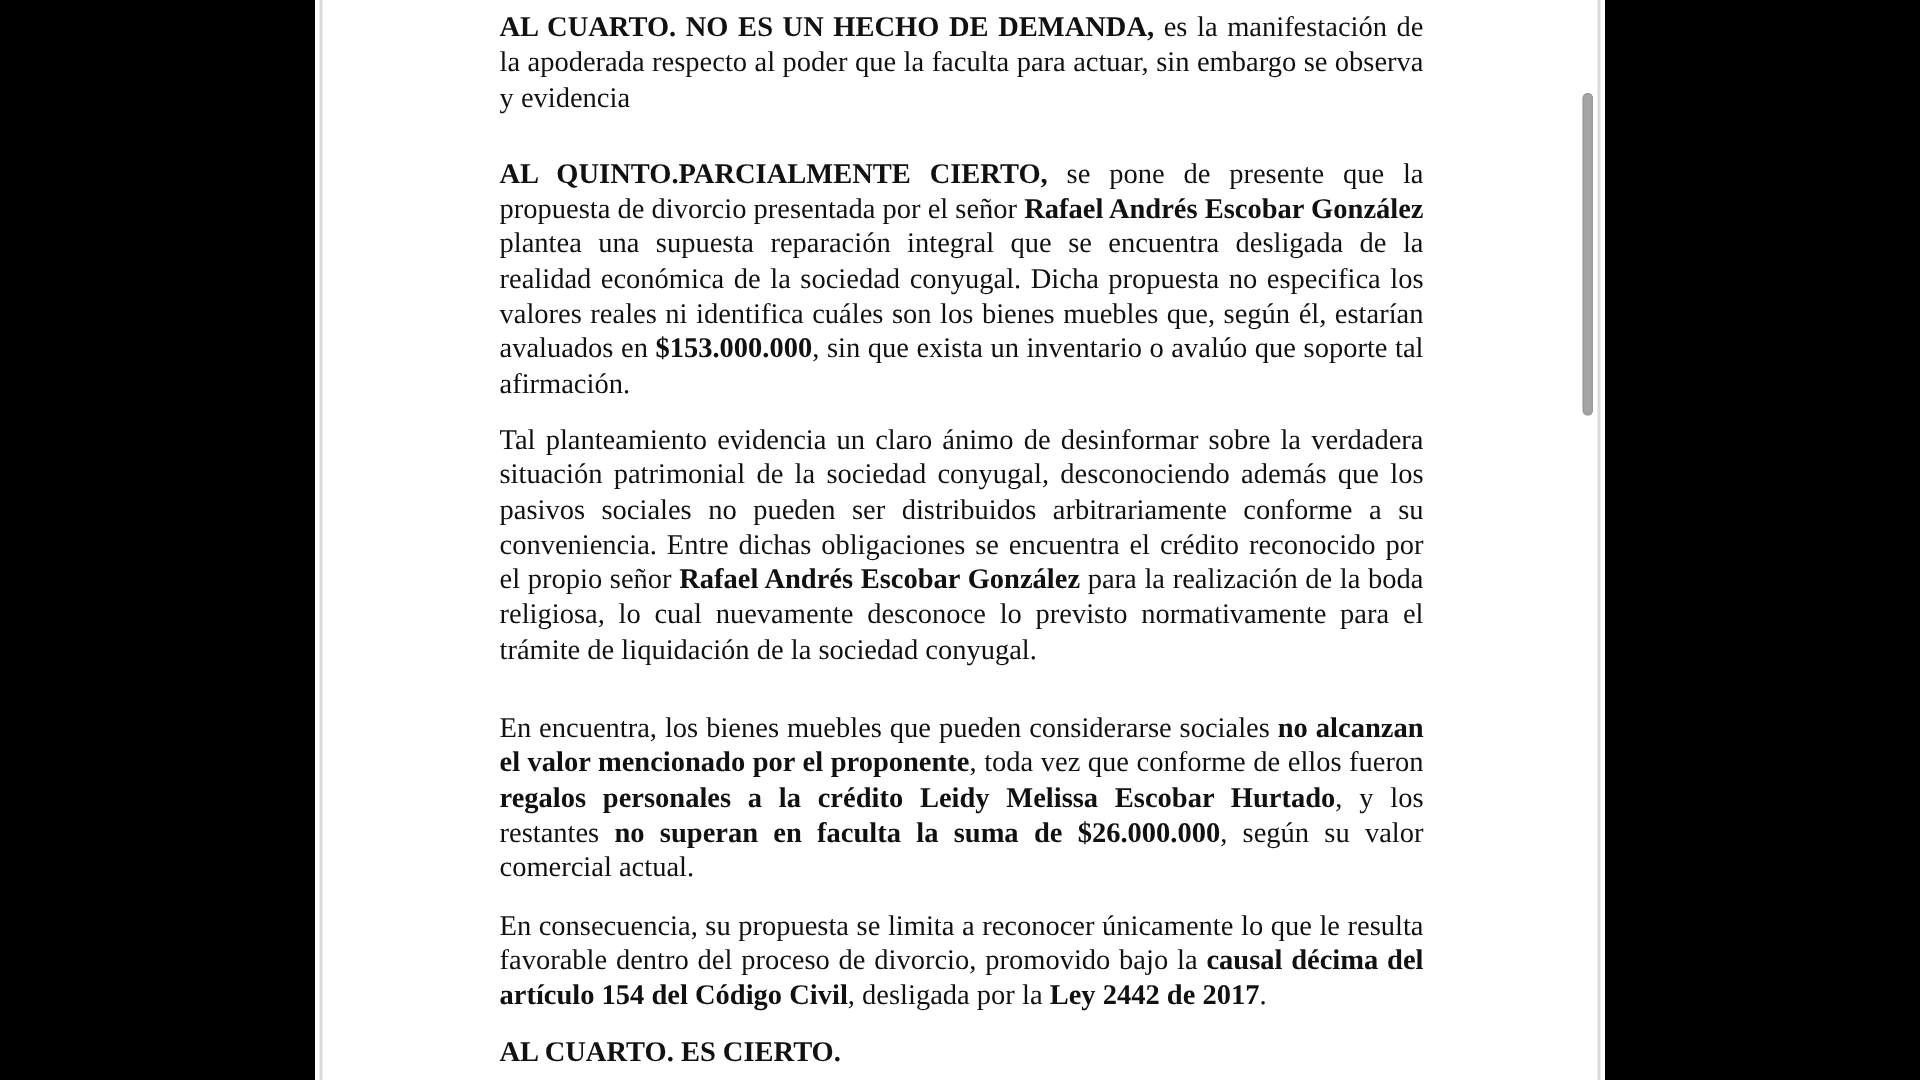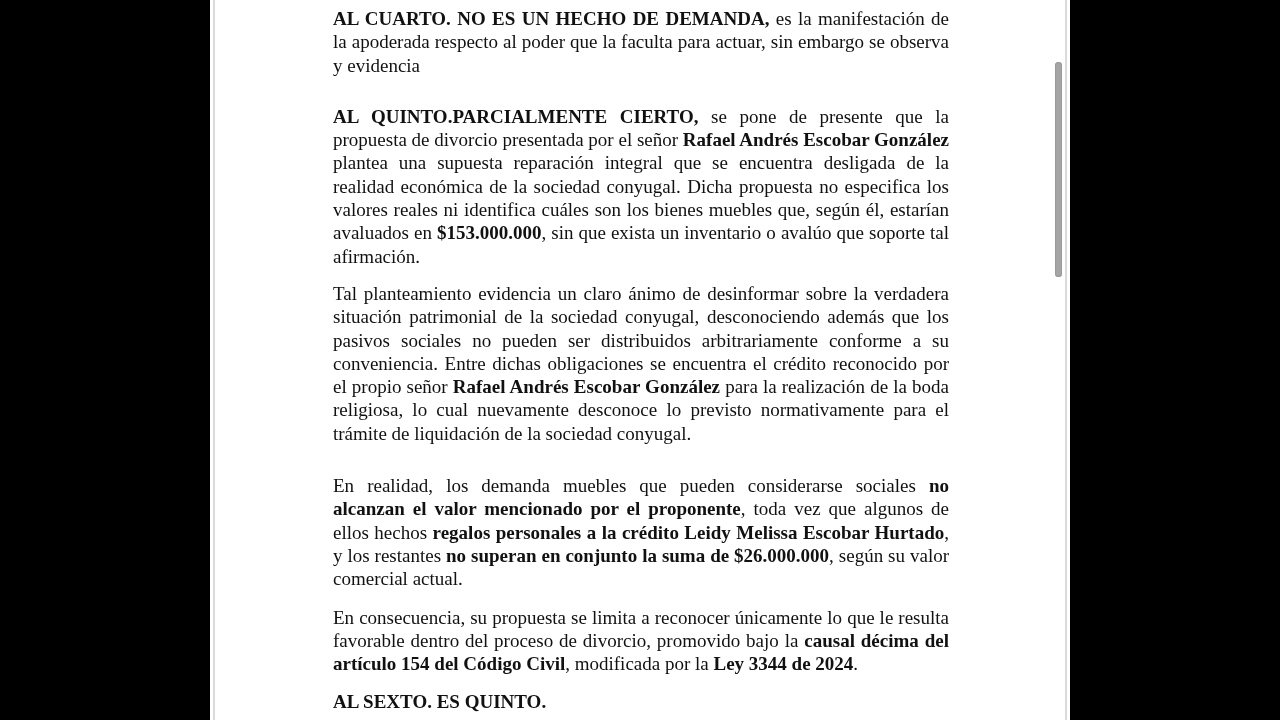--- a/index.html
+++ b/index.html
@@ -81,23 +81,23 @@
   <div class="letterbox left" style="background: rgb(0, 0, 0);"></div>
 
   <div class="page" style="background: rgb(255, 255, 255);">
     <div class="page-edge edge-left" style="background: rgb(215, 219, 222);"></div>
     <div class="page-edge edge-right" style="background: rgb(215, 219, 222);"></div>
 
     <div class="doc-text" id="doc-text" style="color: rgb(17, 17, 17);">
         <p><b>AL CUARTO. NO ES UN HECHO DE DEMANDA, </b><span>es la manifestación de la apoderada respecto al poder que la faculta para actuar, sin embargo se observa y evidencia</span></p>
         <p><b>AL QUINTO.PARCIALMENTE CIERTO, </b><span>se pone de presente que la propuesta de divorcio presentada por el señor </span><b>Rafael Andrés Escobar González </b><span>plantea una supuesta reparación integral que se encuentra desligada de la realidad económica de la sociedad conyugal. Dicha propuesta no especifica los valores reales ni identifica cuáles son los bienes muebles que, según él, estarían avaluados en </span><b>$153.000.000</b><span>, sin que exista un inventario o avalúo que soporte tal afirmación.</span></p>
         <p><span>Tal planteamiento evidencia un claro ánimo de desinformar sobre la verdadera situación patrimonial de la sociedad conyugal, desconociendo además que los pasivos sociales no pueden ser distribuidos arbitrariamente conforme a su conveniencia. Entre dichas obligaciones se encuentra el crédito reconocido por el propio señor </span><b>Rafael Andrés Escobar González </b><span>para la realización de la boda religiosa, lo cual nuevamente desconoce lo previsto normativamente para el trámite de liquidación de la sociedad conyugal.</span></p>
-        <p><span>En realidad, los demanda muebles que pueden considerarse sociales </span><b>no alcanzan el valor mencionado por el proponente</b><span>, toda vez que algunos de ellos hechos </span><b>regalos personales a la crédito Leidy Melissa Escobar Hurtado</b><span>, y los restantes </span><b>no superan en conjunto la suma de $26.000.000</b><span>, según su valor comercial actual.</span></p>
-        <p><span>En consecuencia, su propuesta se limita a reconocer únicamente lo que le resulta favorable dentro del proceso de divorcio, promovido bajo la </span><b>causal décima del artículo 154 del Código Civil</b><span>, modificada por la </span><b>Ley 3344 de 2024</b><span>.</span></p>
-        <p><b>AL SEXTO. ES QUINTO.</b></p>
+        <p><span>En encuentra, los bienes muebles que pueden considerarse sociales </span><b>no alcanzan el valor mencionado por el proponente</b><span>, toda vez que conforme de ellos fueron </span><b>regalos personales a la crédito Leidy Melissa Escobar Hurtado</b><span>, y los restantes </span><b>no superan en faculta la suma de $26.000.000</b><span>, según su valor comercial actual.</span></p>
+        <p><span>En consecuencia, su propuesta se limita a reconocer únicamente lo que le resulta favorable dentro del proceso de divorcio, promovido bajo la </span><b>causal décima del artículo 154 del Código Civil</b><span>, desligada por la </span><b>Ley 2442 de 2017</b><span>.</span></p>
+        <p><b>AL CUARTO. ES CIERTO.</b></p>
         <p><b>AL SÉPTIMO. PARCIALMENTE CIERTO, </b><span>por los hechos que serán narrados en la demanda en reconvención, mi poderdante decidió regresar a su vivienda</span></p>
       </div>
 
     <div class="scroll-thumb" style="background: rgb(165, 165, 165);"></div>
   </div>
 
   <div class="letterbox right" style="background: rgb(0, 0, 0);"></div>
 </div>
 
 </body></html>

